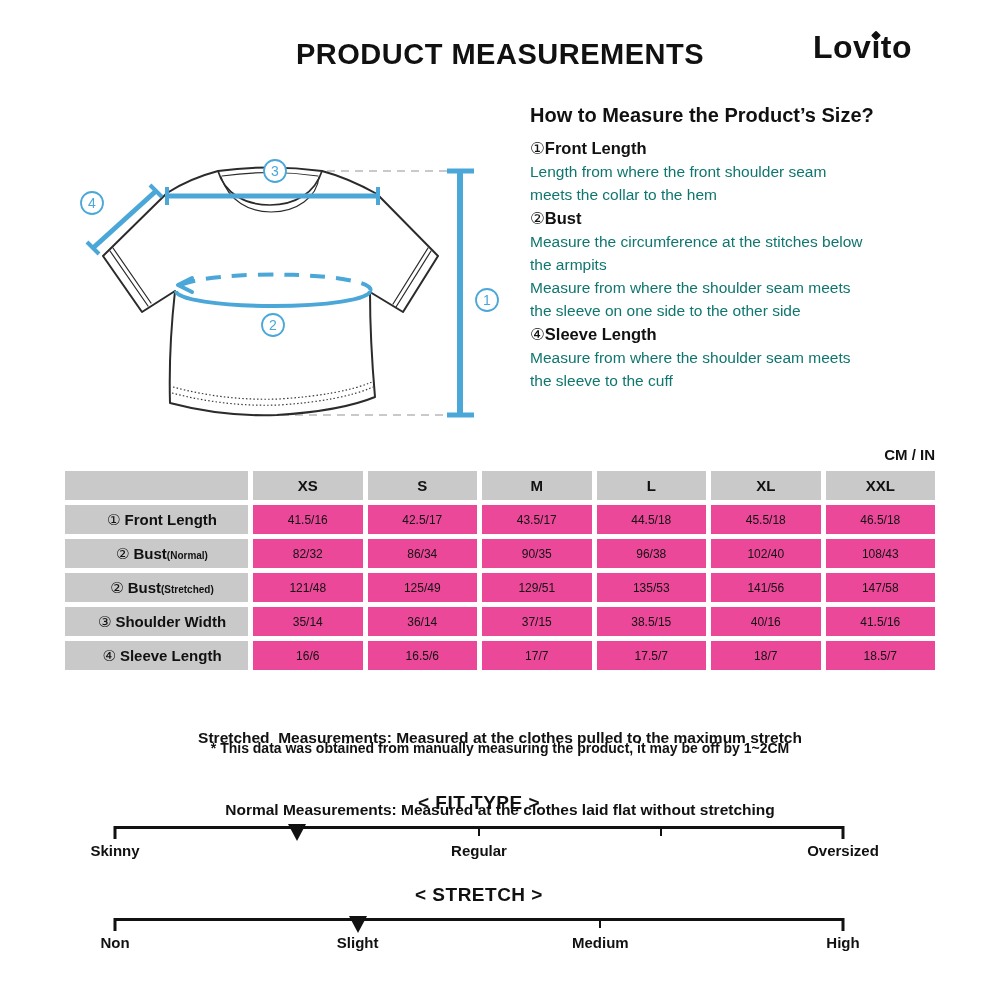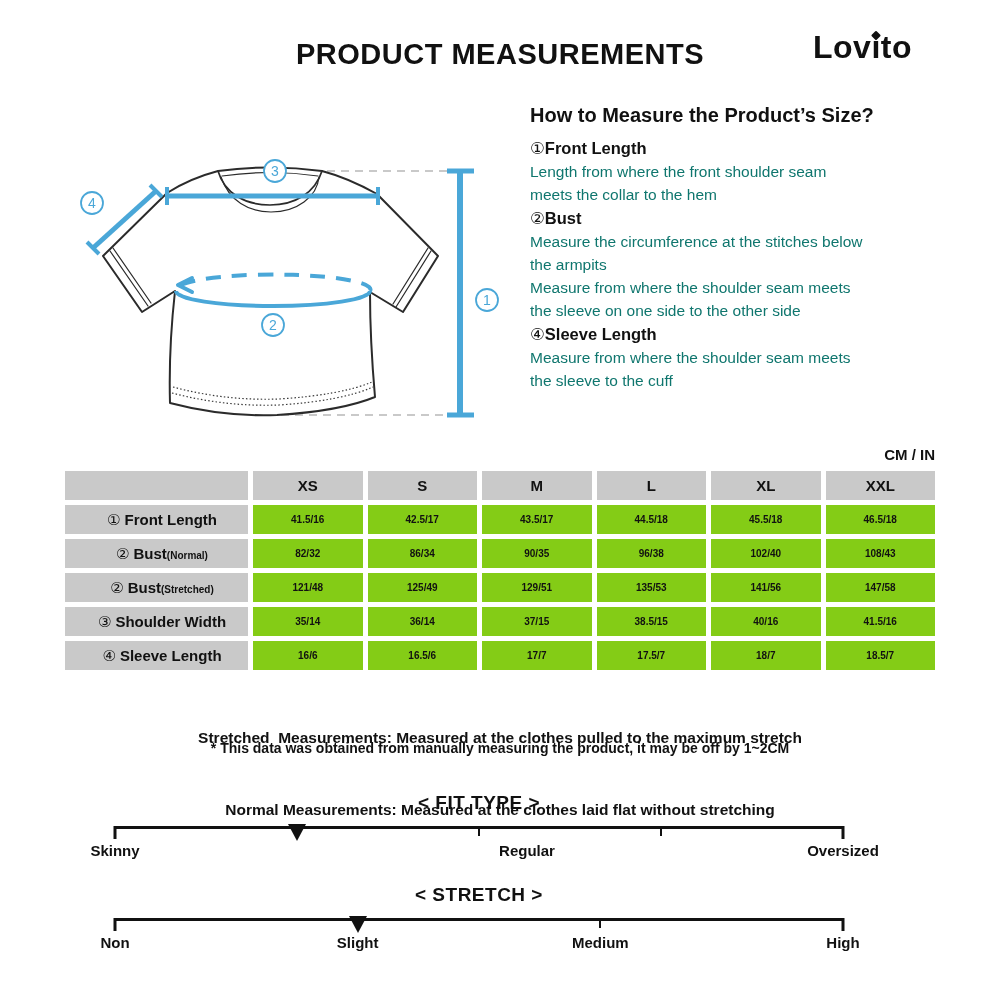--- a/index.html
+++ b/index.html
@@ -42,21 +42,21 @@
     font-size:15px;font-weight:bold;}
   .size-table{
     position:absolute;left:65px;top:471px;width:870px;
     display:grid;grid-template-columns:183px repeat(6,1fr);gap:5px;
   }
   .size-table>div{height:29px;display:flex;align-items:center;justify-content:center;box-sizing:border-box;}
   .th{background:#c9c9c9;font-weight:bold;font-size:15px;}
   .rowlabel{background:#c9c9c9;justify-content:flex-start;padding-left:11px;font-size:15px;font-weight:bold;}
   .rowlabel .num{font-weight:normal;margin-right:4px;}
   .rowlabel .sub{font-size:10px;margin-top:3px;}
-  .td{background:#84cc16;font-weight:bold;font-size:10px;}
+  .td{background:#ec4899;font-weight:normal;font-size:12px;}
   
   .notes{position:absolute;top:678px;left:0;width:1000px;text-align:center;
     font-size:15.5px;font-weight:bold;line-height:24px;white-space:pre-wrap;}
   .disclaimer{position:absolute;top:740px;left:0;width:1000px;text-align:center;
     font-size:14px;font-weight:bold;}
   
   .scale{position:absolute;left:115px;width:728px;}
   #scale-0{top:792px;}
   #scale-1{top:884px;}
   .scale-title{text-align:center;font-size:19px;font-weight:bold;letter-spacing:.5px;height:22px;}
@@ -217,21 +217,21 @@
     <div class="scale-line">
       <div class="tick" style="left: 0%;"></div>
       <div class="tick mid" style="left: 25%;"></div>
       <div class="tick mid" style="left: 50%;"></div>
       <div class="tick mid" style="left: 75%;"></div>
       <div class="tick" style="left: 100%;"></div>
       <div class="marker" style="left: 25%;"></div>
     </div>
     <div class="scale-labels">
       <span class="slabel" style="left: 0%;">Skinny</span>
-      <span class="slabel" style="left: 50%; margin-left: 48px;">Regular</span>
+      <span class="slabel" style="left: 50%;">Regular</span>
       <span class="slabel" style="left: 100%;">Oversized</span>
     </div>
   </div>
 <div class="scale" id="scale-1">
     <div class="scale-title">&lt; STRETCH &gt;</div>
     <div class="scale-line">
       <div class="tick" style="left: 0%;"></div>
       <div class="tick mid" style="left: 33.33%;"></div>
       <div class="tick mid" style="left: 66.67%;"></div>
       <div class="tick" style="left: 100%;"></div>

